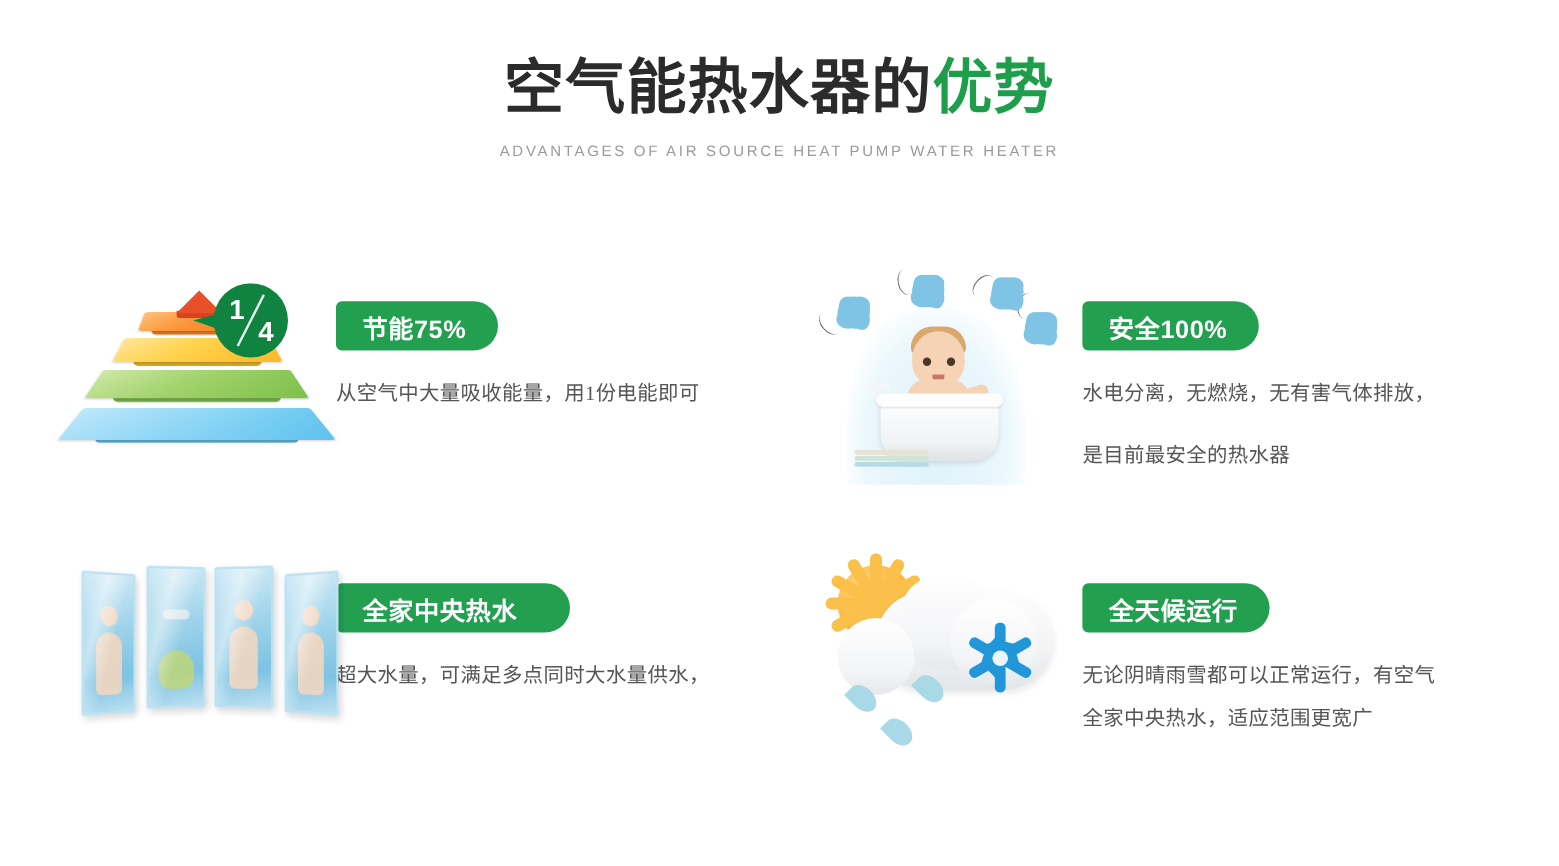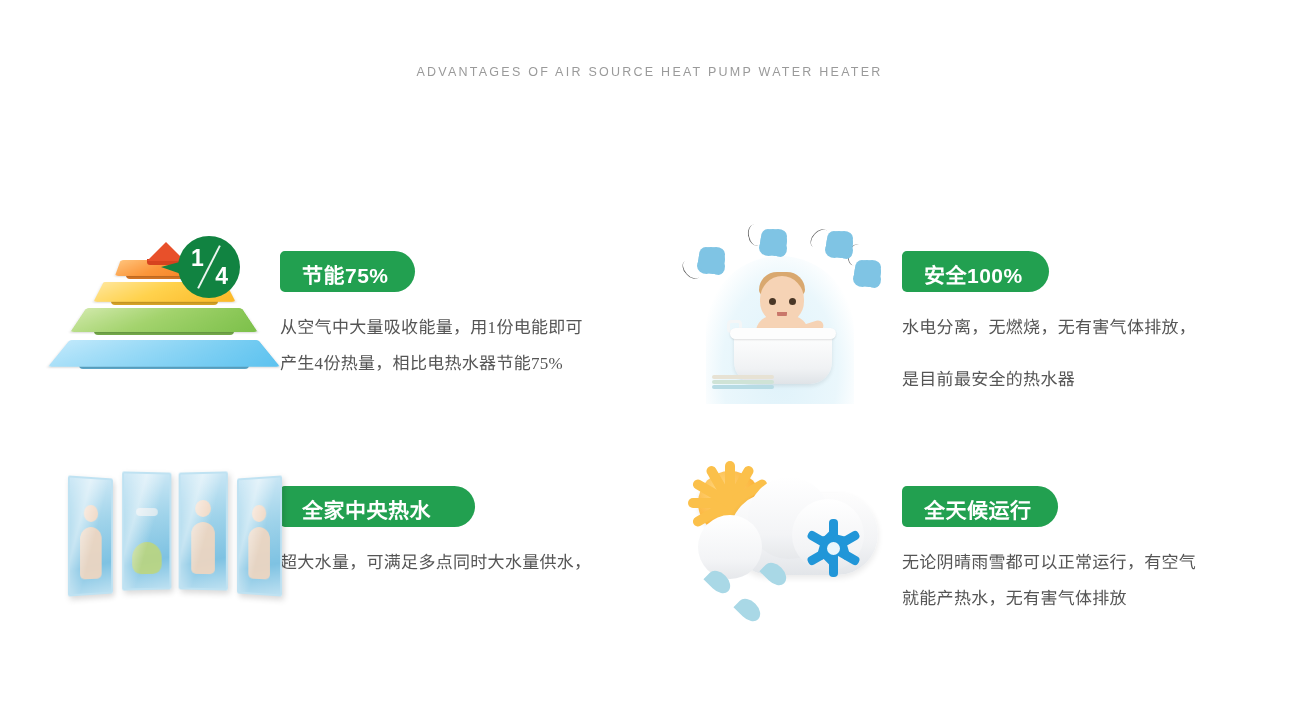--- a/index.html
+++ b/index.html
@@ -461,20 +461,23 @@
     border-radius: 50%;
     z-index: 3;
   }
 </style>
 </head>
 <body>
 
 <div class="slide">
 
   <div class="header">
+    <div class="title">
+      <span>空气能热水器的</span><span class="accent">优势</span>
+    </div>
     <div class="subtitle">ADVANTAGES OF AIR SOURCE HEAT PUMP WATER HEATER</div>
   </div>
 
   <div class="grid">
 
     <div class="cell c0">
       <div class="art">
         <div class="pyramid-wrap">
           <div class="badge-tail"></div>
           <div class="badge">
@@ -498,21 +501,20 @@
               <div class="side"></div>
               <div class="top"></div>
             </div>
           <div class="l-tip-base"></div>
           <div class="l-tip"></div>
         </div>
       </div>
       <div class="body-col">
         <div class="pill">节能75%</div>
         <div class="desc">从空气中大量吸收能量，用1份电能即可</div>
-        <div class="desc" style="margin-top:0">产生4份热量，相比电热水器节能75%</div>
       </div>
     </div>
 
     <div class="cell c1">
       <div class="art">
         <div class="baby-wrap">
           <div class="halo"></div>
 
           <div class="squiggle q1"></div>
           <div class="squiggle q2"></div>
@@ -610,18 +612,18 @@
             <i style="transform:rotate(0deg)"></i>
             <i style="transform:rotate(60deg)"></i>
             <i style="transform:rotate(120deg)"></i>
             <span class="flake-core"></span>
           </div>
         </div>
       </div>
       <div class="body-col">
         <div class="pill">全天候运行</div>
         <div class="desc">无论阴晴雨雪都可以正常运行，有空气</div>
-        <div class="desc" style="margin-top:0">就能产热水，无有害气体排放</div>
+        <div class="desc" style="margin-top:0">全家中央热水，适应范围更宽广</div>
       </div>
     </div>
 
   </div>
 </div>
 
 </body></html>

